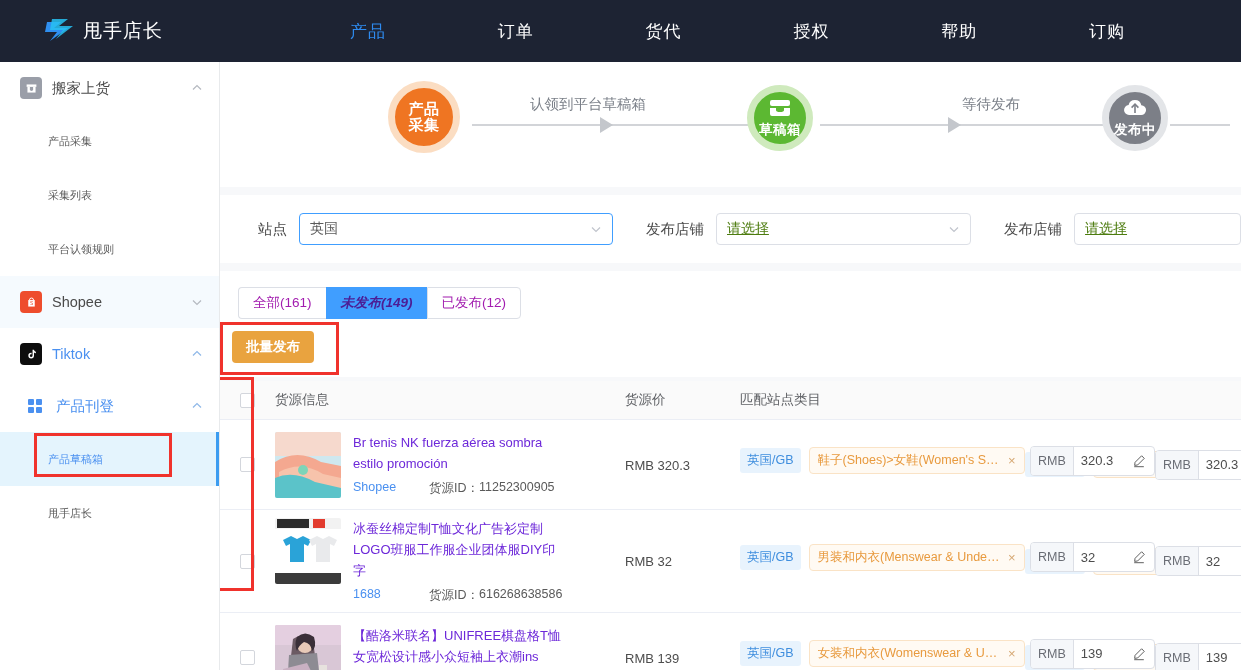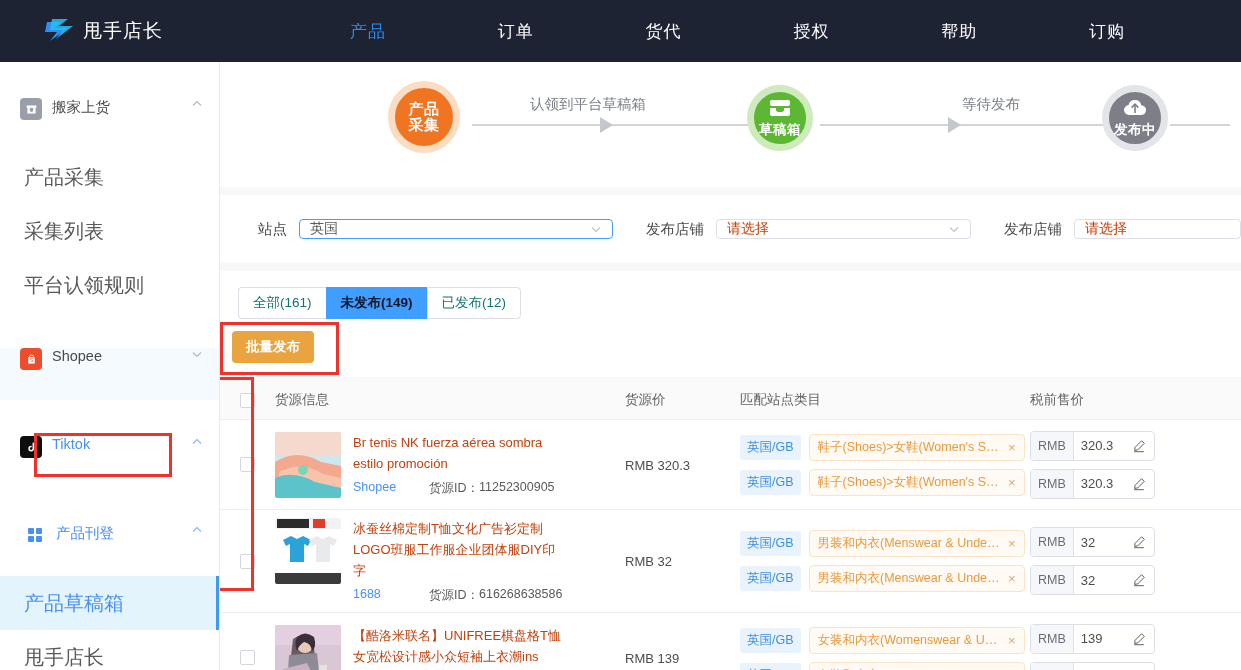--- a/index.html
+++ b/index.html
@@ -58,25 +58,24 @@
     width: 220px;
     flex: none;
     background: #ffffff;
     border-right: 1px solid #e8eaec;
     overflow: hidden;
     position: relative;
   }
   .side-group-head {
     height: 52px;
     display: flex;
-    align-items: flex-start;
+    align-items: center;
     padding: 0 16px 0 20px;
     cursor: pointer;
     position: relative;
-    margin-top: 36px;
   }
   .side-group-head.tint { background: #f5fafe; }
   .sg-icon {
     width: 22px; height: 22px;
     flex: none;
     margin-right: 10px;
     border-radius: 4px;
     display: flex; align-items: center; justify-content: center;
   }
   .sg-icon.moving { background: #9a9ea8; }
@@ -92,22 +91,22 @@
   .sg-label.blue { color: #4a90f0; }
   .chev {
     width: 12px; height: 12px;
     flex: none;
     color: #b5b9c0;
   }
   .side-sub {
     height: 54px;
     display: flex;
     align-items: center;
-    padding-left: 24px;
-    font-size: 20px;
+    padding-left: 48px;
+    font-size: 11px;
     color: #5a5a5a;
     cursor: pointer;
     position: relative;
   }
   .side-sub.active {
     background: #e4f4fd;
     color: #4a90f0;
   }
   .side-sub.active::after {
     content: "";
@@ -210,67 +209,68 @@
     align-items: center;
     padding-left: 38px;
   }
   .f-label {
     font-size: 14.5px;
     color: #4a4a4a;
     white-space: nowrap;
     margin-right: 12px;
   }
   .select {
-    height: 20px;
+    height: 32px;
     border: 1px solid #dcdfe6;
     border-radius: 4px;
     background: #fff;
     display: flex;
     align-items: center;
     padding: 0 10px;
     font-size: 14px;
     color: #5a5a5a;
     position: relative;
     cursor: pointer;
   }
   .select.focused { border-color: #409eff; }
   .select .val { flex: 1; white-space: nowrap; overflow: hidden; }
-  .select .ph { flex: 1; color: #c2410c; white-space: nowrap; overflow: hidden; }
+  .select .ph { flex: 1; color: #4d7c0f; white-space: nowrap; overflow: hidden; text-decoration: underline; }
   .select .chev { color: #c0c4cc; margin-left: 6px; }
   .sel-site { width: 320px; margin-right: 33px; }
   .sel-shop { width: 260px; margin-right: 33px; }
   .sel-src  { width: 170px; }
 
   
   .tabzone {
     background: #ffffff;
     margin-top: 8px;
     padding: 16px 0 0 18px;
     position: relative;
   }
   .tabs { display: flex; }
   .tab {
     height: 32px;
     border: 1px solid #dcdfe6;
     border-right: none;
     background: #fff;
-    color: #0f766e;
+    color: #a21caf;
     font-size: 13.5px;
     display: flex; align-items: center;
     padding: 0 14px;
     cursor: pointer;
     white-space: nowrap;
   }
   .tab:first-child { border-radius: 4px 0 0 4px; }
   .tab:last-child { border-right: 1px solid #dcdfe6; border-radius: 0 4px 4px 0; }
   .tab.active {
     background: #409eff;
     border-color: #409eff;
-    color: #0f172a;
+    color: #4c1d95;
     font-weight: bold;
+    font-style: italic;
   }
   .batchwrap {
     margin-top: 12px;
     position: relative;
     width: 119px;
     height: 46px;
   }
   .batch-box {
     position: absolute;
     left: -18px; top: -9px;
@@ -332,21 +332,21 @@
   .thumb {
     width: 66px; height: 66px;
     flex: none;
     margin-right: 12px;
     border-radius: 2px;
     overflow: hidden;
     position: relative;
   }
   .ptitle {
     font-size: 13px;
-    color: #c2410c;
+    color: #6d28d9;
     line-height: 21px;
     max-width: 210px;
   }
   .pmeta {
     margin-top: 6px;
     font-size: 12.5px;
     color: #5a5a5a;
     display: flex;
   }
   .pmeta .src { color: #4a90f0; width: 76px; flex: none; }
@@ -406,21 +406,21 @@
     color: #4d4d4d;
     display: flex; align-items: center;
     padding: 0 7px;
   }
   .sb-edit {
     width: 30px;
     display: flex; align-items: center; justify-content: center;
     color: #5a5a5a;
     cursor: pointer;
   }
-  .cells-stack { display: flex; flex-direction: column; }
+  .cells-stack { display: flex; flex-direction: row; align-items: center; }
 
   .check-box-overlay {
     position: absolute;
     border: 3px solid #f0322c;
     pointer-events: none;
     z-index: 15;
   }
 </style>
 </head>
 <body>
@@ -600,21 +600,20 @@
 
       <div class="check-box-overlay" style="left:-12px; top:-4px; width:46px; height:214px;"></div>
 
       <div class="thead">
         <div class="c-check">
           <span class="cbox"></span>
         </div>
         <div class="c-info">货源信息</div>
         <div class="c-price">货源价</div>
         <div class="c-cat">匹配站点类目</div>
-        <div class="c-sell">税前售价</div>
       </div>
 
       <div class="trow">
         <div class="c-check-r">
             <span class="cbox"></span>
           </div>
         <div class="c-info prodcell">
           <div class="thumb">
             <svg width="66" height="66" viewBox="0 0 66 66">
               <rect width="66" height="66" fill="#cfe8ef"></rect>

